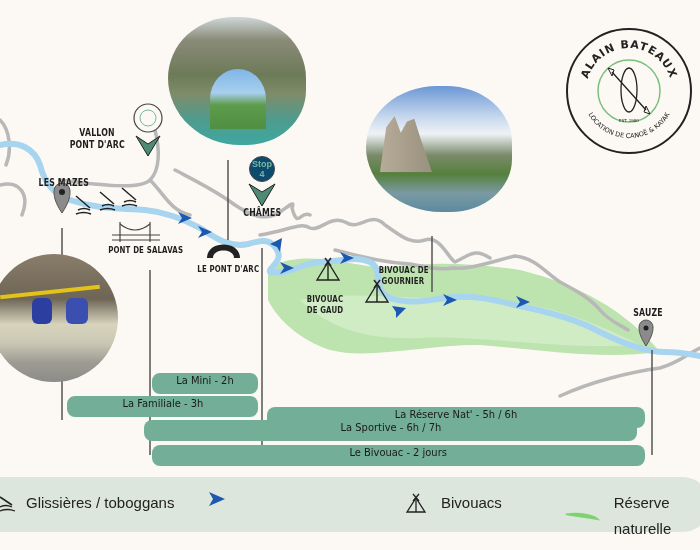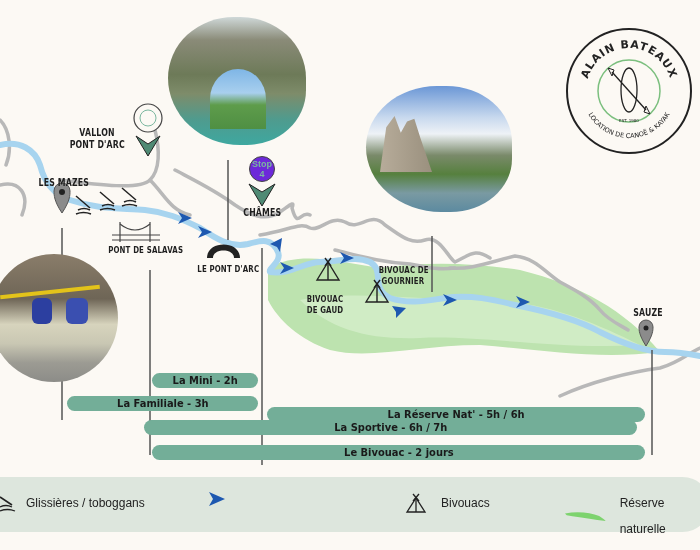--- a/index.html
+++ b/index.html
@@ -1,24 +1,24 @@
 <!DOCTYPE html>
 <html><head>
 <meta charset="utf-8">
 <style>
   html,body{margin:0;padding:0;}
   body{width:700px;height:550px;background:#fcf9f4;position:relative;overflow:hidden;font-family:"Liberation Sans",sans-serif;}
   .abs{position:absolute;}
   svg.map{position:absolute;left:0;top:0;}
   .place{position:absolute;font-family:"DejaVu Sans",sans-serif;font-weight:bold;font-size:10px;color:#1e1e1e;letter-spacing:0.2px;text-align:center;line-height:12px;transform:scaleX(0.78);transform-origin:center;white-space:nowrap;}
   .place.sm{font-size:9px;line-height:11px;}
-  .bar{position:absolute;height:15px;border-radius:8px;background:#73ae98;color:#1a1a1a;font-weight:bold;font-size:11px;line-height:15px;text-align:center;font-family:"DejaVu Sans",sans-serif;}
+  .bar{position:absolute;height:21px;border-radius:8px;background:#73ae98;color:#1a1a1a;font-weight:normal;font-size:11px;line-height:15px;text-align:center;font-family:"DejaVu Sans",sans-serif;}
   .bar span{display:inline-block;transform:scaleX(0.9);}
   .legend{position:absolute;left:-10px;top:477px;width:720px;height:55px;background:#dde6dd;border-radius:0 28px 28px 0;}
-  .leg-item{position:absolute;top:490px;font-size:12px;color:#222;line-height:26px;display:flex;align-items:center;}
+  .leg-item{position:absolute;top:490px;font-size:15px;color:#222;line-height:26px;display:flex;align-items:center;}
   .leg-item .txt{margin-left:10px;}
   .photo{position:absolute;overflow:hidden;border-radius:50%;}
   .logo{position:absolute;left:566px;top:28px;width:122px;height:122px;border-radius:50%;border:2px solid #222;background:#fcf9f4;}
 </style>
 </head>
 <body>
 
 <svg class="map" width="700" height="480" viewBox="0 0 700 480">
 
   <g opacity="0.75">
@@ -161,21 +161,21 @@
 <div class="place sm" style="left:300px;top:294px;width:50px;">
   <div>BIVOUAC</div>
     <div>DE GAUD</div>
 </div>
 <div class="place sm" style="left:372px;top:265px;width:62px;">
   <div>BIVOUAC DE</div>
     <div>GOURNIER</div>
 </div>
 <div class="place" style="left:628px;top:307px;width:40px;">SAUZE</div>
 
-<div class="abs" style="left:249px;top:156px;width:26px;height:26px;border-radius:50%;border:1.5px solid #444;background:#6d28d9;text-align:center;font-size:9px;font-weight:bold;color:#7bb79f;line-height:10px;box-sizing:border-box;padding-top:2px;">
+<div class="abs" style="left:249px;top:156px;width:26px;height:26px;border-radius:50%;border:1.5px solid #444;background:#0c4a6e;text-align:center;font-size:9px;font-weight:bold;color:#7bb79f;line-height:10px;box-sizing:border-box;padding-top:2px;">
   <div>Stop</div>
   <div>4</div>
 </div>
 
 <div class="bar" style="left:152px;top:373px;width:106px;"><span>La Mini - 2h</span></div>
 <div class="bar" style="left:67px;top:396px;width:191px;"><span>La Familiale - 3h</span></div>
 <div class="bar" style="left:267px;top:407px;width:378px;"><span>La Réserve Nat' - 5h / 6h</span></div>
 <div class="bar" style="left:144px;top:420px;width:493px;"><span>La Sportive - 6h / 7h</span></div>
 <div class="bar" style="left:152px;top:445px;width:493px;"><span>Le Bivouac - 2 jours</span></div>
 

